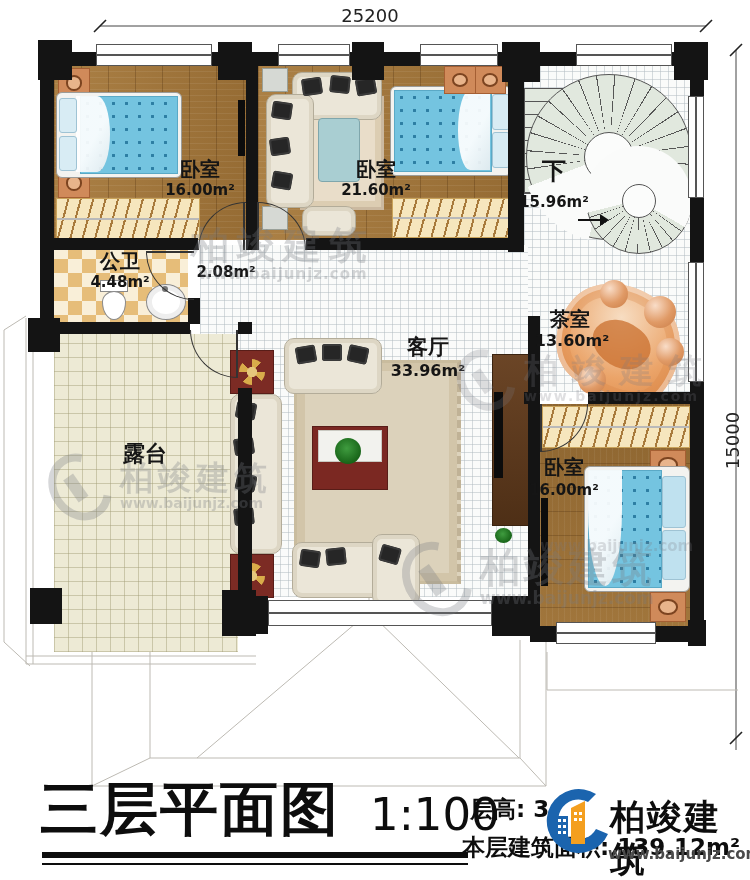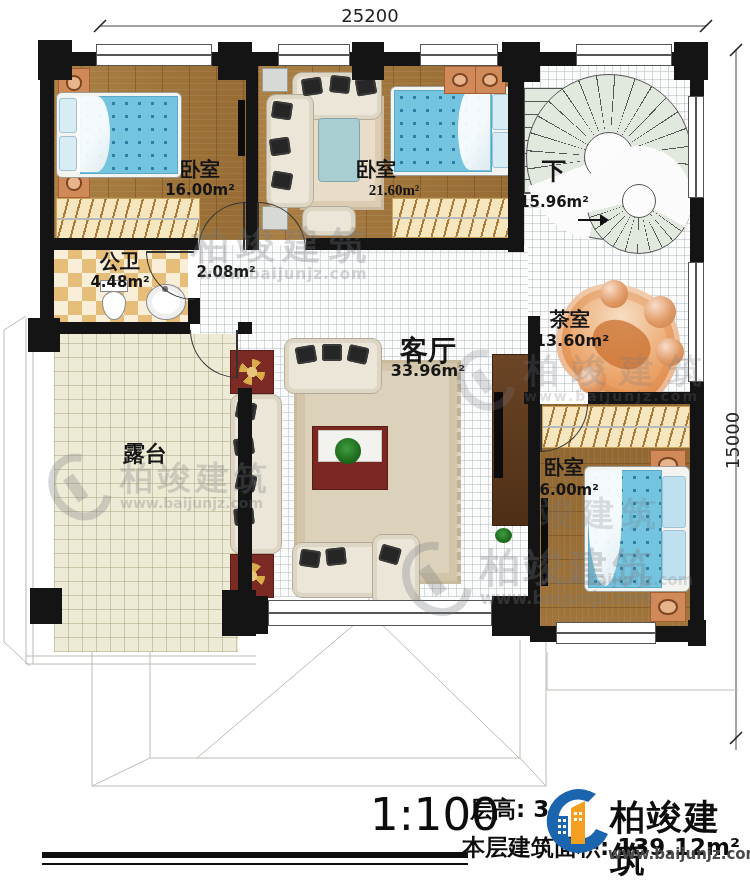--- a/index.html
+++ b/index.html
@@ -264,27 +264,27 @@
   <div class="arc bl" style="left:146px;top:252px;width:48px;height:48px;"></div>
   <div class="leaf" style="left:146px;top:251px;width:48px;height:2px;"></div>
   <div class="arc bl" style="left:190px;top:330px;width:48px;height:48px;"></div>
   <div class="leaf" style="left:236px;top:330px;width:2px;height:48px;"></div>
   <div class="arc br" style="left:540px;top:404px;width:48px;height:48px;"></div>
   <div class="leaf" style="left:540px;top:404px;width:2px;height:48px;"></div>
 
   <div class="rl" style="left:150px;top:158px;width:100px;">卧室</div>
   <div class="ra" style="left:148px;top:182px;width:104px;">16.00m²</div>
   <div class="rl" style="left:326px;top:158px;width:100px;">卧室</div>
-  <div class="ra" style="left:342px;top:182px;width:104px;font-family:Liberation Serif, serif;">21.60m²</div>
+  <div class="ra" style="left:324px;top:182px;width:104px;">21.60m²</div>
   <div class="rl" style="left:536px;top:158px;width:36px;font-size:24px;">下</div>
   <div class="ra" style="left:516px;top:194px;width:76px;">15.96m²</div>
   <div class="rl" style="left:88px;top:250px;width:64px;">公卫</div>
   <div class="ra" style="left:84px;top:274px;width:72px;">4.48m²</div>
   <div class="ra" style="left:196px;top:264px;width:60px;">2.08m²</div>
-  <div class="rl" style="left:398px;top:336px;width:60px;font-size:28px;">客厅</div>
+  <div class="rl" style="left:398px;top:336px;width:60px;font-size:21px;">客厅</div>
   <div class="ra" style="left:390px;top:362px;width:76px;font-size:16px;">33.96m²</div>
   <div class="rl" style="left:538px;top:308px;width:64px;">茶室</div>
   <div class="ra" style="left:532px;top:332px;width:80px;font-size:16px;">13.60m²</div>
   <div class="rl" style="left:520px;top:456px;width:88px;">卧室</div>
   <div class="ra" style="left:514px;top:482px;width:100px;">16.00m²</div>
   <div class="rl" style="left:95px;top:442px;width:100px;font-size:22px;">露台</div>
 
   <div class="wm" style="left:168px;top:226px;width:230px;text-align:center;">
     <div class="wmtxt" style="font-size:38px;letter-spacing:8px;">柏竣建筑</div>
     <div class="wmurl" style="font-size:15px;letter-spacing:1px;">www.baijunjz.com</div>
@@ -304,24 +304,24 @@
     </div>
   </div>
   <div class="wm wmrow" style="left:404px;top:540px;">
     <div class="wmlogo" style="width:50px;height:62px;"></div>
     <div>
       <div class="wmtxt" style="font-size:40px;letter-spacing:4px;">柏竣建筑</div>
       <div class="wmurl" style="font-size:17px;">www.baijunjz.com</div>
     </div>
   </div>
   <div class="wm" style="left:540px;top:496px;color:rgba(120,122,128,.24);">
-    <div class="wmtxt" style="font-size:34px;letter-spacing:7px;">竣建筑</div>
     <div class="wmurl" style="font-size:15px;margin-top:40px;">www.baijunjz.com</div>
   </div>
 
+  <div class="tb" style="left:40px;top:780px;width:322px;font-size:58px;font-weight:900;letter-spacing:2px;line-height:1;">三层平面图</div>
   <div class="tb" style="left:370px;top:792px;width:104px;font-size:45px;font-weight:500;line-height:1;">1:100</div>
   <div class="tb" style="left:42px;top:852px;width:426px;height:6px;background:#0d0d0d;"></div>
   <div class="tb" style="left:42px;top:863px;width:426px;height:2px;background:#0d0d0d;"></div>
   <div class="tb" style="left:470px;top:794px;width:130px;font-size:23px;font-weight:600;">层高: 3.</div>
   <div class="tb" style="left:462px;top:832px;width:288px;font-size:23px;font-weight:600;">本层建筑面积: 139.12m²</div>
   <svg class="tb" style="left:538px;top:786px;z-index:10;" width="74" height="86" viewBox="0 0 74 86">
     <path d="M 58,8 A 32,32 0 1 0 70,48 L 58,43 A 20,20 0 1 1 50,16 Z" fill="#1b64ae"></path>
     <polygon points="33,22 47,15 47,58 33,58" fill="#f49f1f"></polygon>
     <rect x="18" y="30" width="12" height="28" fill="#1b64ae"></rect>
     <g fill="#fff">

